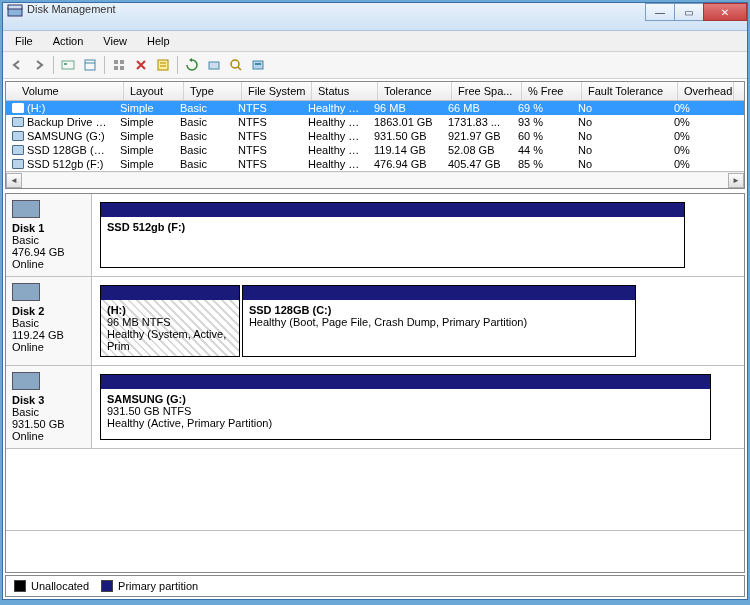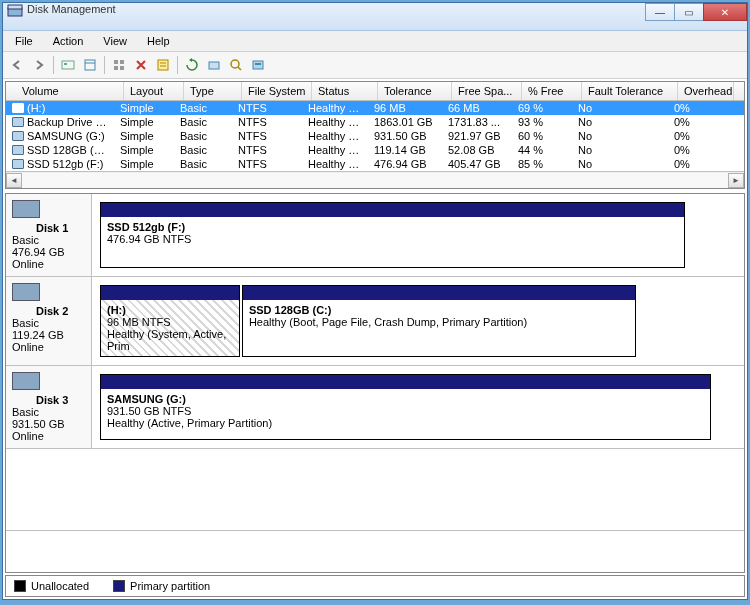--- a/index.html
+++ b/index.html
@@ -26,31 +26,31 @@
 .tr.selected { background: #3399ff; color: #fff; }
 .td { padding: 1px 6px; overflow: hidden; white-space: nowrap; text-overflow: ellipsis; }
 .vol-icon { width: 12px; height: 10px; display: inline-block; background: #b8d4ea; border: 1px solid #4a6a8a; border-radius: 1px; vertical-align: -1px; margin-right: 3px; }
 .tr.selected .vol-icon { background:#fff; border-color:#fff;}
 .hscroll { height: 17px; background: #f0f0f0; border-top: 1px solid #c0c0c0; display: flex; align-items: center; position: relative; }
 .hscroll .arr { width: 16px; height: 15px; background: linear-gradient(#fdfdfd,#e0e0e0); border: 1px solid #b0b0b0; display:flex;align-items:center;justify-content:center;font-size:8px;color:#555;}
 .hscroll .track { flex: 1; height: 15px; background: #f8f8f8; position: relative; }
 .graphical-pane { flex: 1; border: 1px solid #888; margin: 2px; overflow-y: auto; background: #fff; }
 .disk-row { display: flex; border-bottom: 1px solid #c0c0c0; min-height: 82px; }
 .disk-label { width: 86px; padding: 6px 6px; border-right: 1px solid #c0c0c0; background:#f8f8f8;}
-.disk-label .dname { font-weight: bold; margin-left: 24px; }
+.disk-label .dname { font-weight: bold; }
 .disk-label .dicon { width: 28px; height: 18px; background: #8aa8c4; border: 1px solid #556; margin-bottom: 2px; display:inline-block; }
 .disk-label .cdicon { width:22px;height:22px;border-radius:50%;border:2px solid #888;background:radial-gradient(#fff 25%,#ccc 27%,#eee 60%,#aaa 100%);display:inline-block;margin-bottom:2px;}
 .parts { flex: 1; padding: 8px; display: flex; gap: 2px; }
 .partition { border: 1px solid #000; position: relative; padding: 0; display: flex; flex-direction: column; }
 .partition .stripe { height: 14px; background: #1a1a7a; }
 .partition .hatched { background: repeating-linear-gradient(45deg,#fff,#fff 4px,#d8d8d8 4px,#d8d8d8 6px); }
 .partition .pbody { padding: 4px 6px; flex: 1; }
 .partition .pname { font-weight: bold; }
 .partition.sel { border: 1px solid #000; box-shadow: 0 0 0 1px #000 inset; }
-.legend { background: #fff; border: 1px solid #888; margin: 0 2px 2px 2px; padding: 4px 8px; display: flex; gap: 24px; }
+.legend { background: #fff; border: 1px solid #888; margin: 0 2px 2px 2px; padding: 4px 8px; display: flex; gap: 12px; }
 .legend .sw { width: 12px; height: 12px; display: inline-block; margin-right: 5px; vertical-align: -2px; border:1px solid #444;}
 .legend .sw.black { background: #000; }
 .legend .sw.blue { background: #1a1a7a; }
 .col-vol{width:108px}.col-lay{width:60px}.col-typ{width:58px}.col-fs{width:70px}.col-st{width:66px}.col-cap{width:74px}.col-fsp{width:70px}.col-pf{width:60px}.col-ft{width:96px}.col-ov{width:56px}
 svg{display:block}
 </style>
 </head>
 <body>
 
 <div class="window">
@@ -231,21 +231,20 @@
     </div>
 
     <div class="graphical-pane" id="gpane">
         <div class="disk-row">
           <div class="disk-label"><span class="dicon"></span><br><span class="dname">Disk 1</span><br><span>Basic</span><br><span>476.94 GB</span><br><span>Online</span></div>
           <div class="parts">
             <div class="partition" style="width:92%">
               <div class="stripe"></div>
               <div class="pbody">
                 <div class="pname">SSD 512gb  (F:)</div>
-                <div>476.94 GB NTFS</div>
               </div>
             </div>
           </div>
         </div>
         <div class="disk-row">
           <div class="disk-label"><span class="dicon"></span><br><span class="dname">Disk 2</span><br><span>Basic</span><br><span>119.24 GB</span><br><span>Online</span></div>
           <div class="parts">
             <div class="partition sel" style="width:22%">
               <div class="stripe"></div>
               <div class="pbody hatched">

